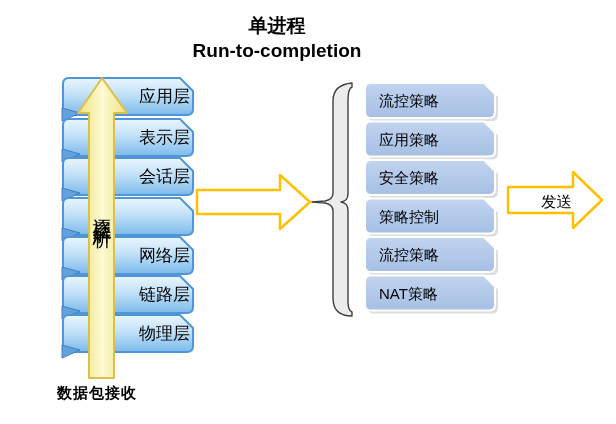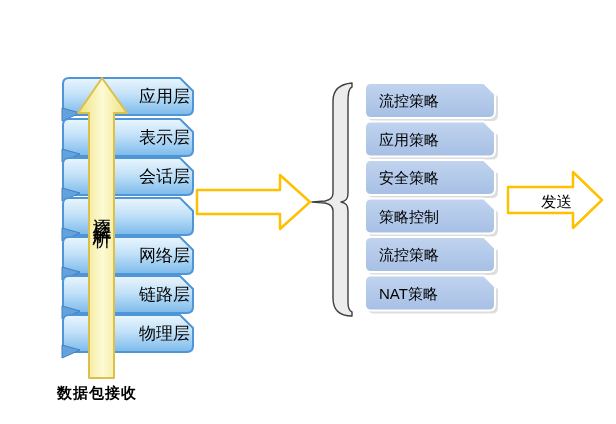--- a/index.html
+++ b/index.html
@@ -105,20 +105,22 @@
       <path d="M 371 198.5 L 484 198.5 L 495 209.5 L 495 227.5 Q 495 233.5 489 233.5 L 371 233.5 Q 365 233.5 365 227.5 L 365 204.5 Q 365 198.5 371 198.5 Z"></path>
       <path d="M 371 237 L 484 237 L 495 248 L 495 266 Q 495 272 489 272 L 371 272 Q 365 272 365 266 L 365 243 Q 365 237 371 237 Z"></path>
       <path d="M 371 275.5 L 484 275.5 L 495 286.5 L 495 304.5 Q 495 310.5 489 310.5 L 371 310.5 Q 365 310.5 365 304.5 L 365 281.5 Q 365 275.5 371 275.5 Z"></path>
     </g>
 
     <g>
       <path d="M 508 187 L 573 187 L 573 172 L 602 200 L 573 228 L 573 213 L 508 213 Z" fill="#ffffff" stroke="#ffc000" stroke-width="2.5" stroke-linejoin="round"></path>
     </g>
   </svg>
 
+  <div class="txt title-line" id="title1">单进程</div>
+  <div class="txt title-line" id="title2">Run-to-completion</div>
 
   <div class="txt layer-label" style="top:78px">应用层</div>
   <div class="txt layer-label" style="top:119px">表示层</div>
   <div class="txt layer-label" style="top:158px">会话层</div>
   <div class="txt layer-label" style="top:237px">网络层</div>
   <div class="txt layer-label" style="top:276px">链路层</div>
   <div class="txt layer-label" style="top:315px">物理层</div>
 
   <div class="txt" id="vlabel">逐层解析</div>
 

